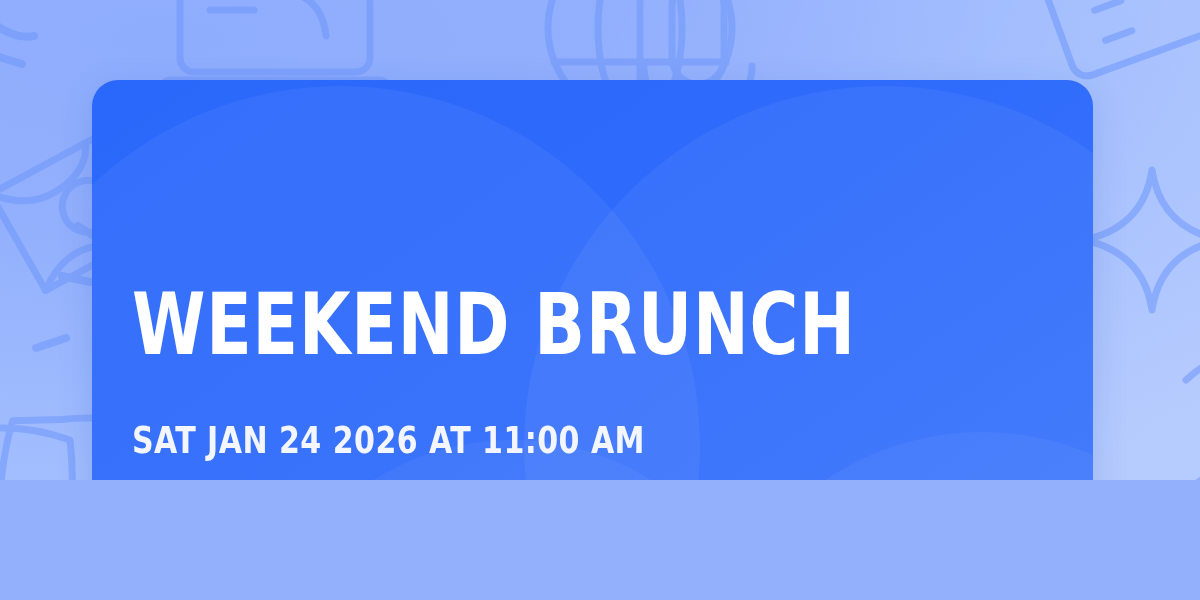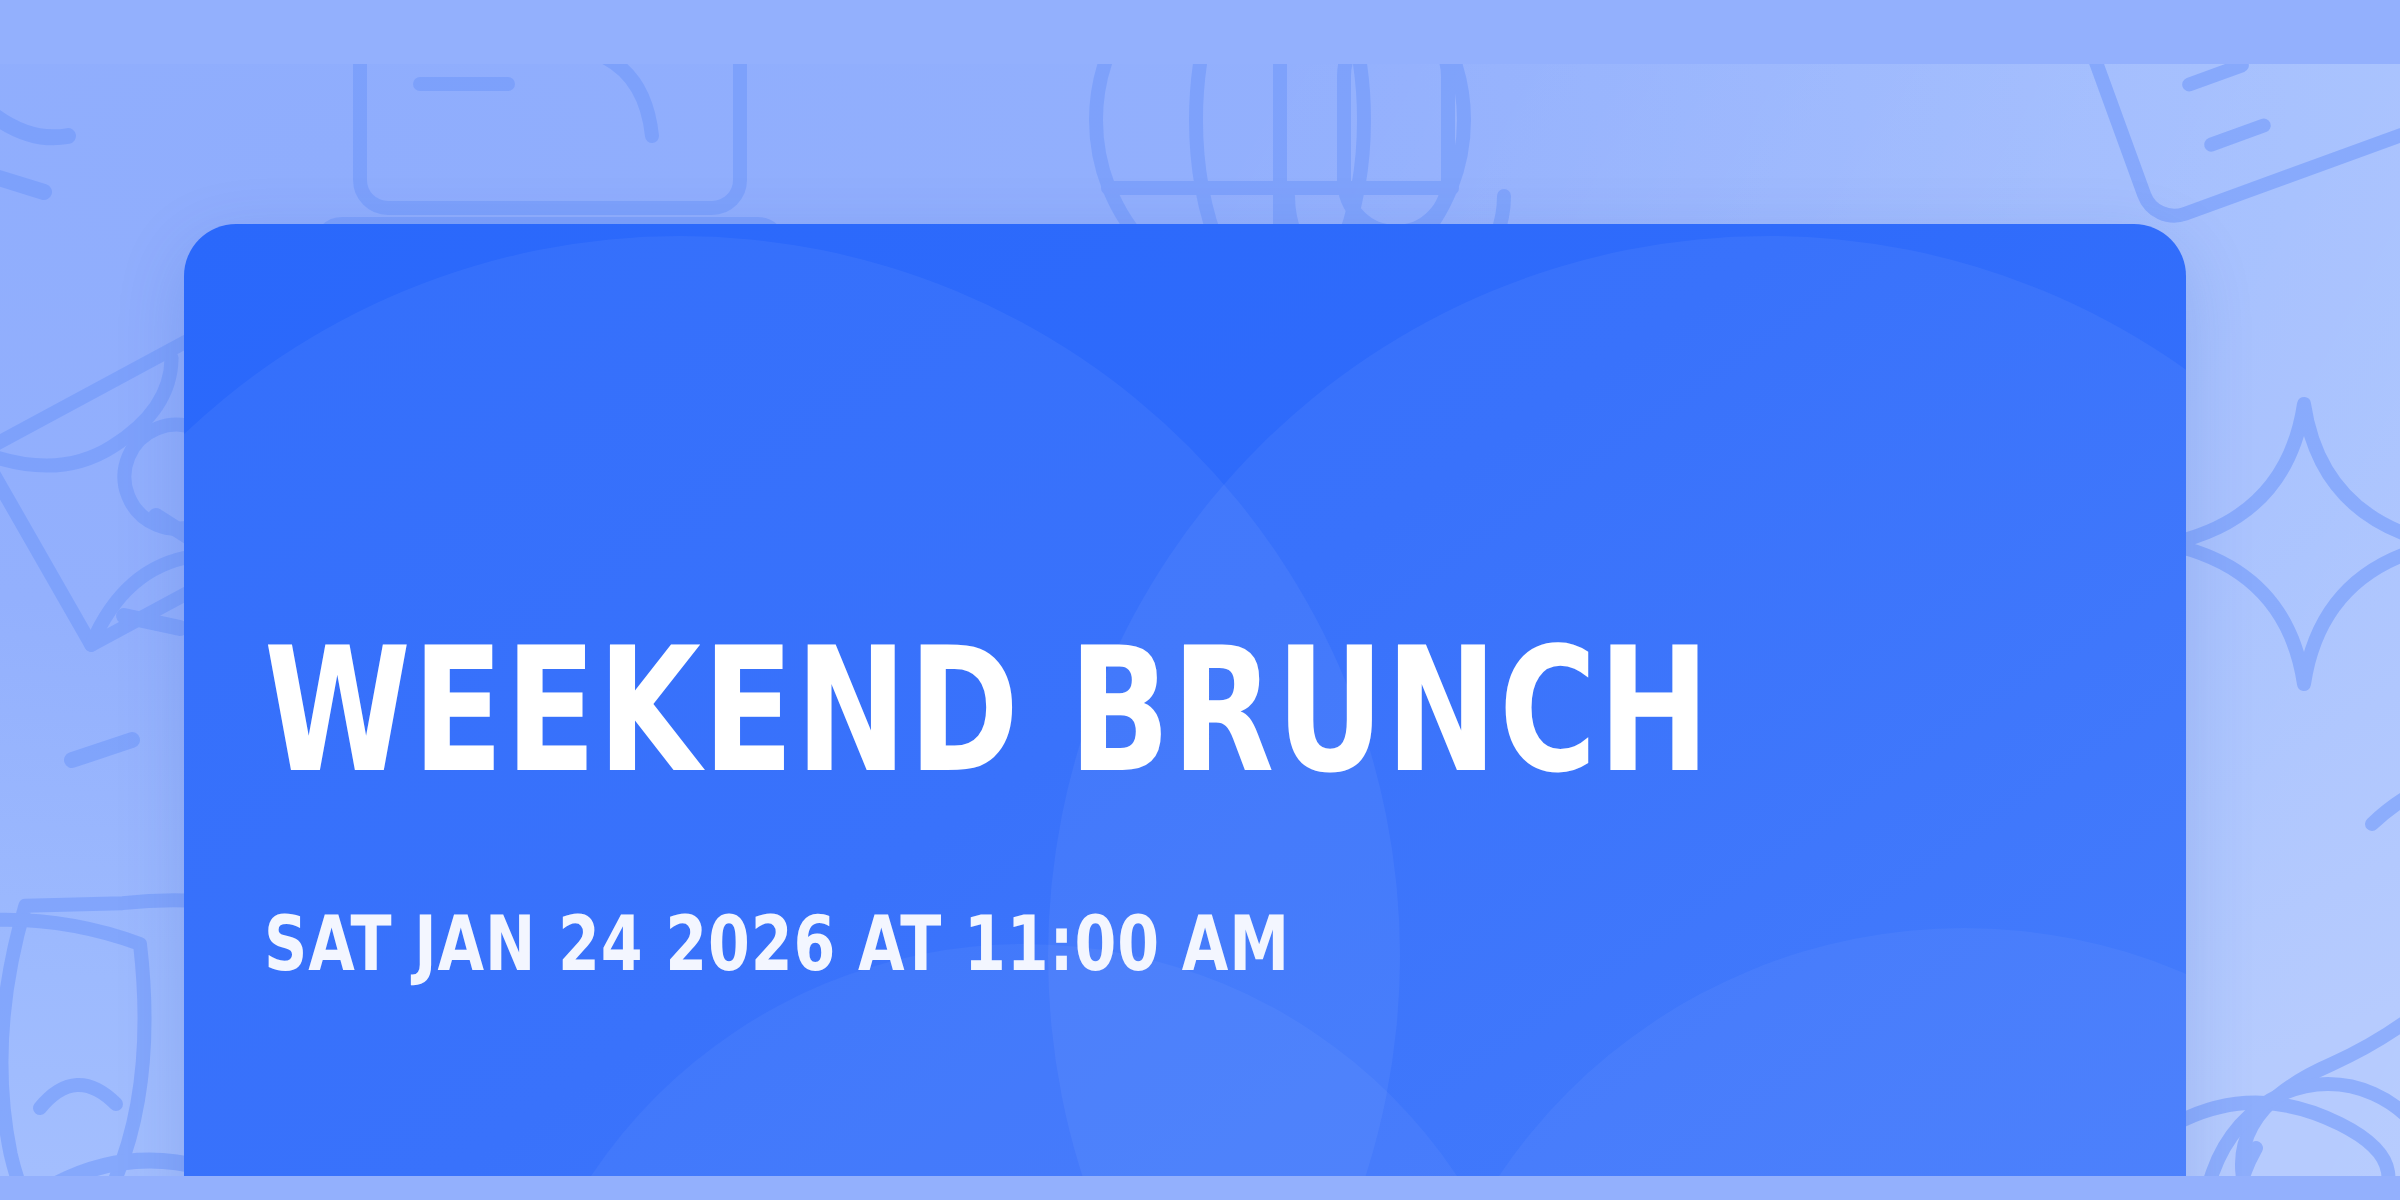--- a/index.html
+++ b/index.html
@@ -10,23 +10,22 @@
     width: 1200px;
     height: 600px;
     overflow: hidden;
     font-family: "Liberation Sans", sans-serif;
     background: #93b0fd;
   }
 
   #banner {
     position: relative;
     width: 1200px;
-    height: 556px;
-    overflow: hidden;
-    margin-top: 32px;
+    height: 480px;
+    overflow: hidden;
   }
 
   
   .backdrop {
     position: absolute;
     inset: 0;
     background:
       radial-gradient(120% 110% at 14% 8%, #8fadfd 0%, #93b0fd 38%, #9dbafe 68%, #a9c2fe 100%),
       linear-gradient(135deg, #8fadfd 0%, #a7c0fe 100%);
   }

